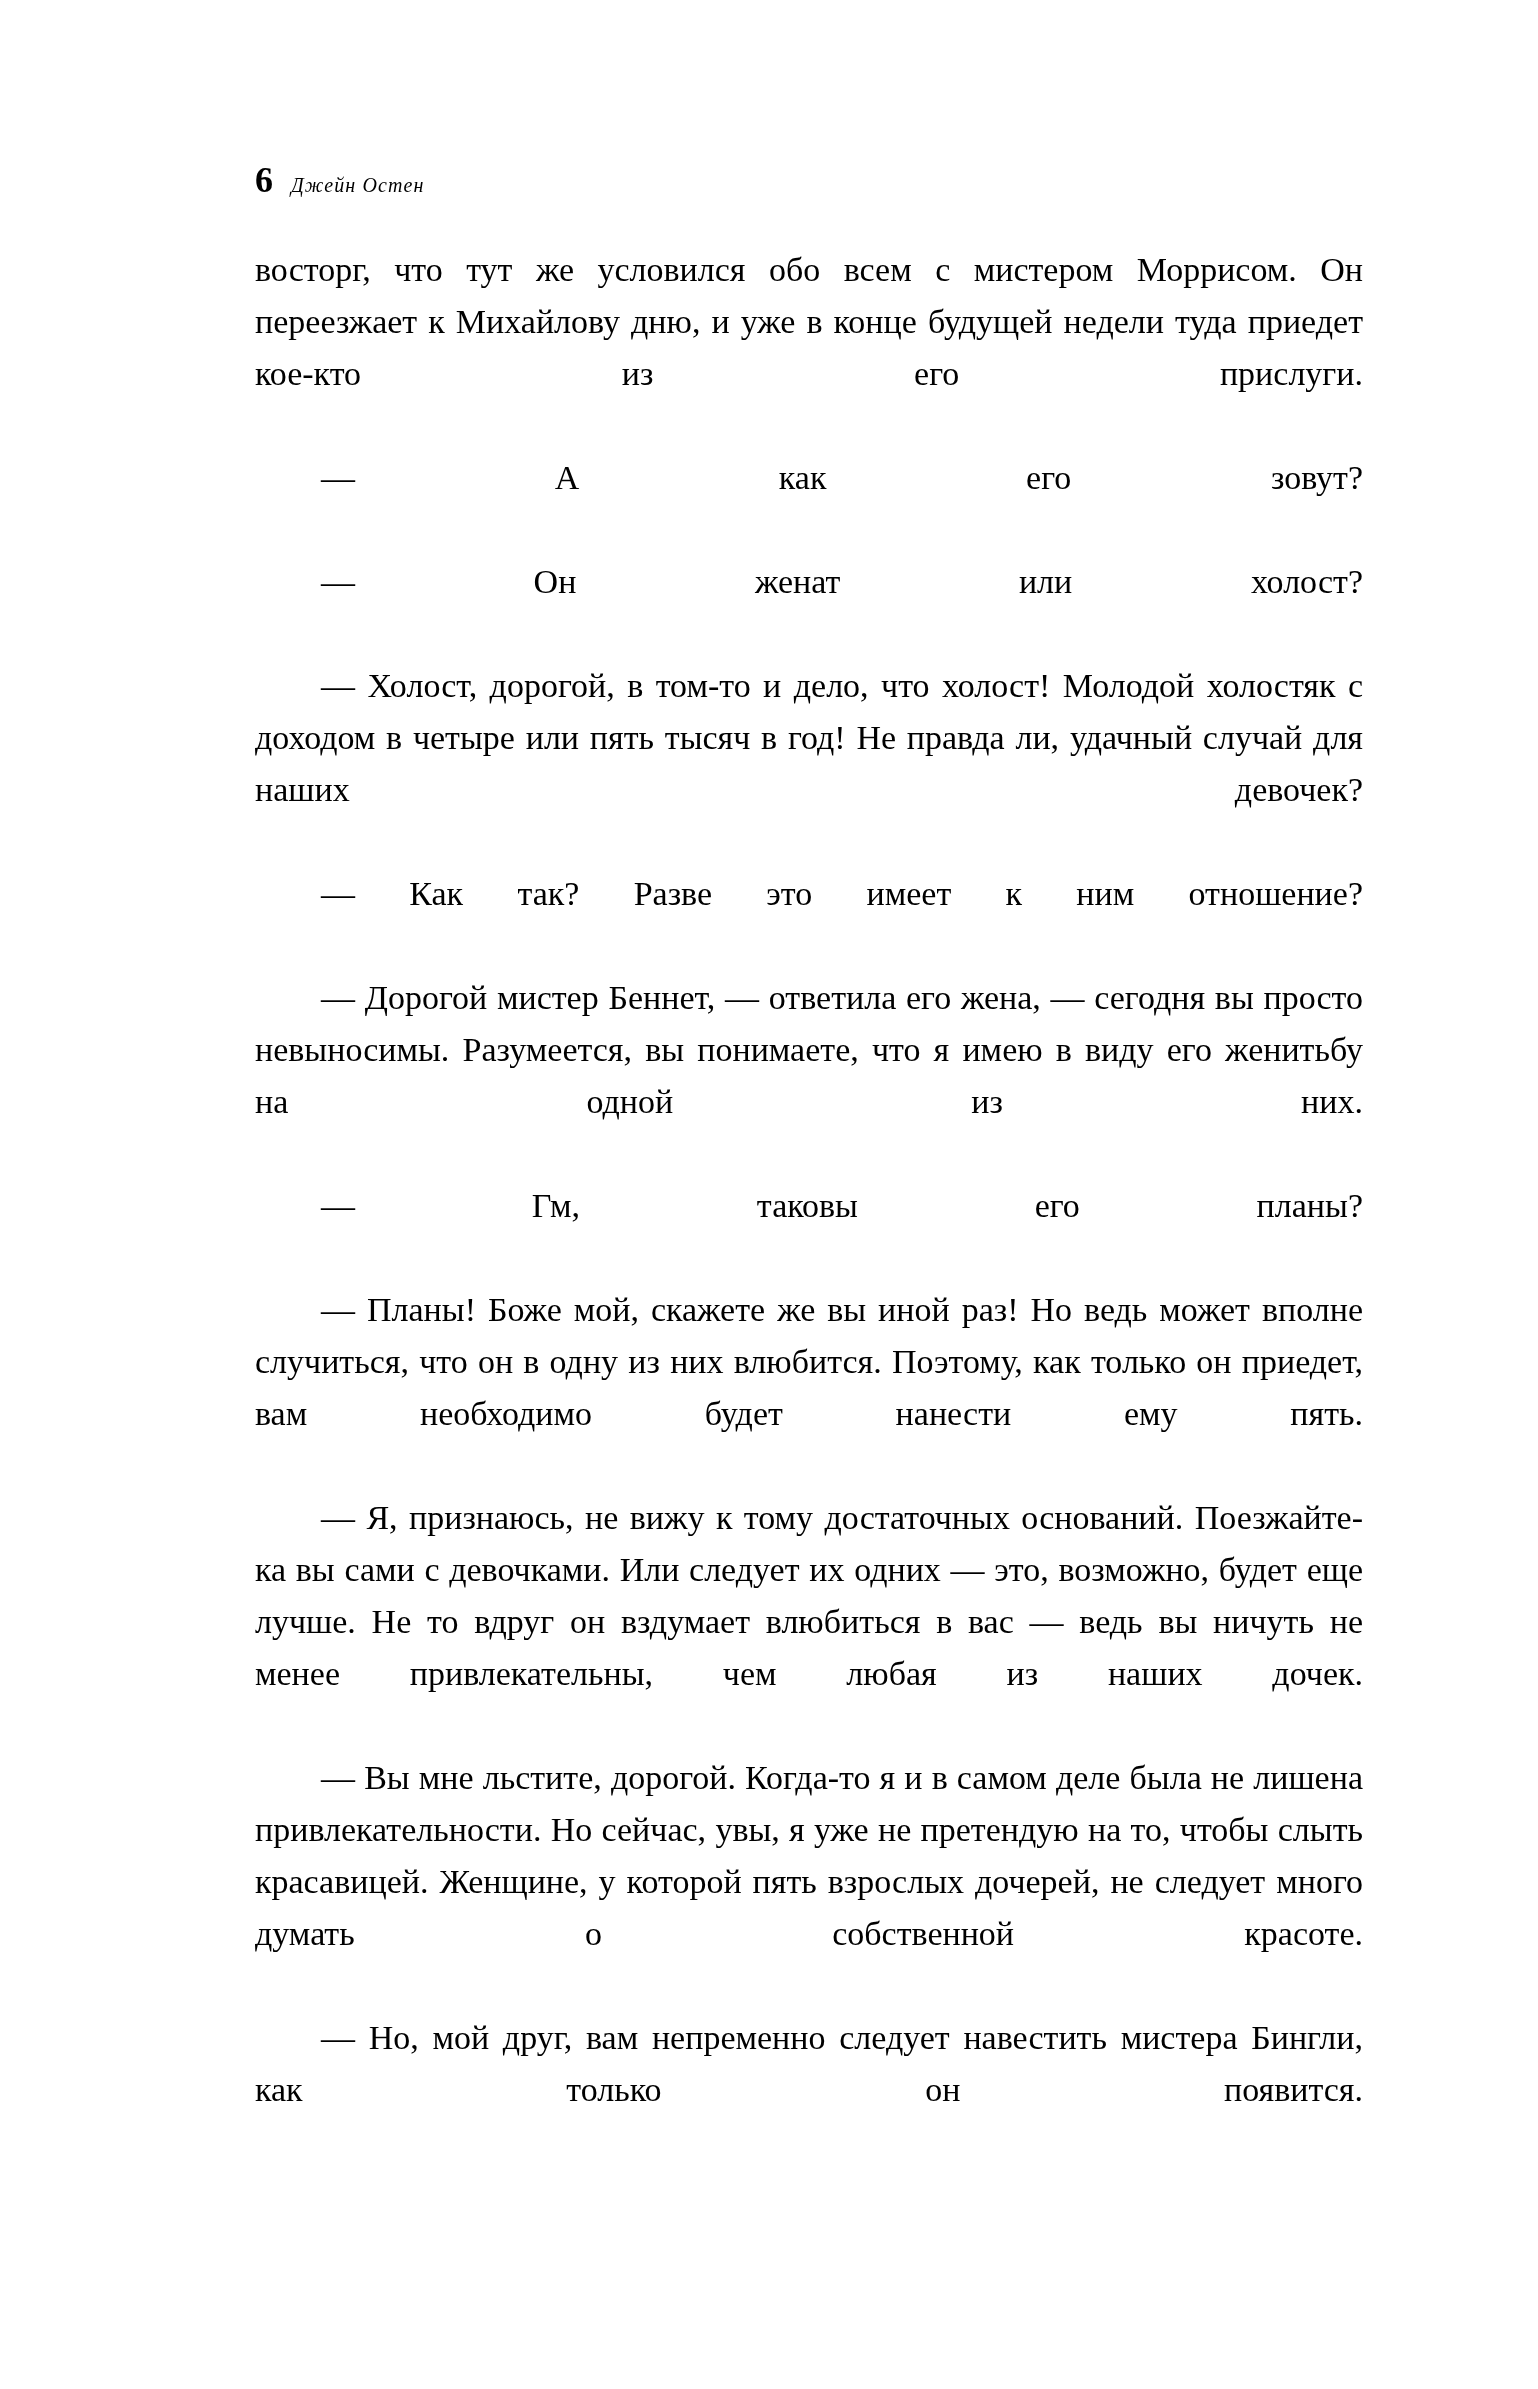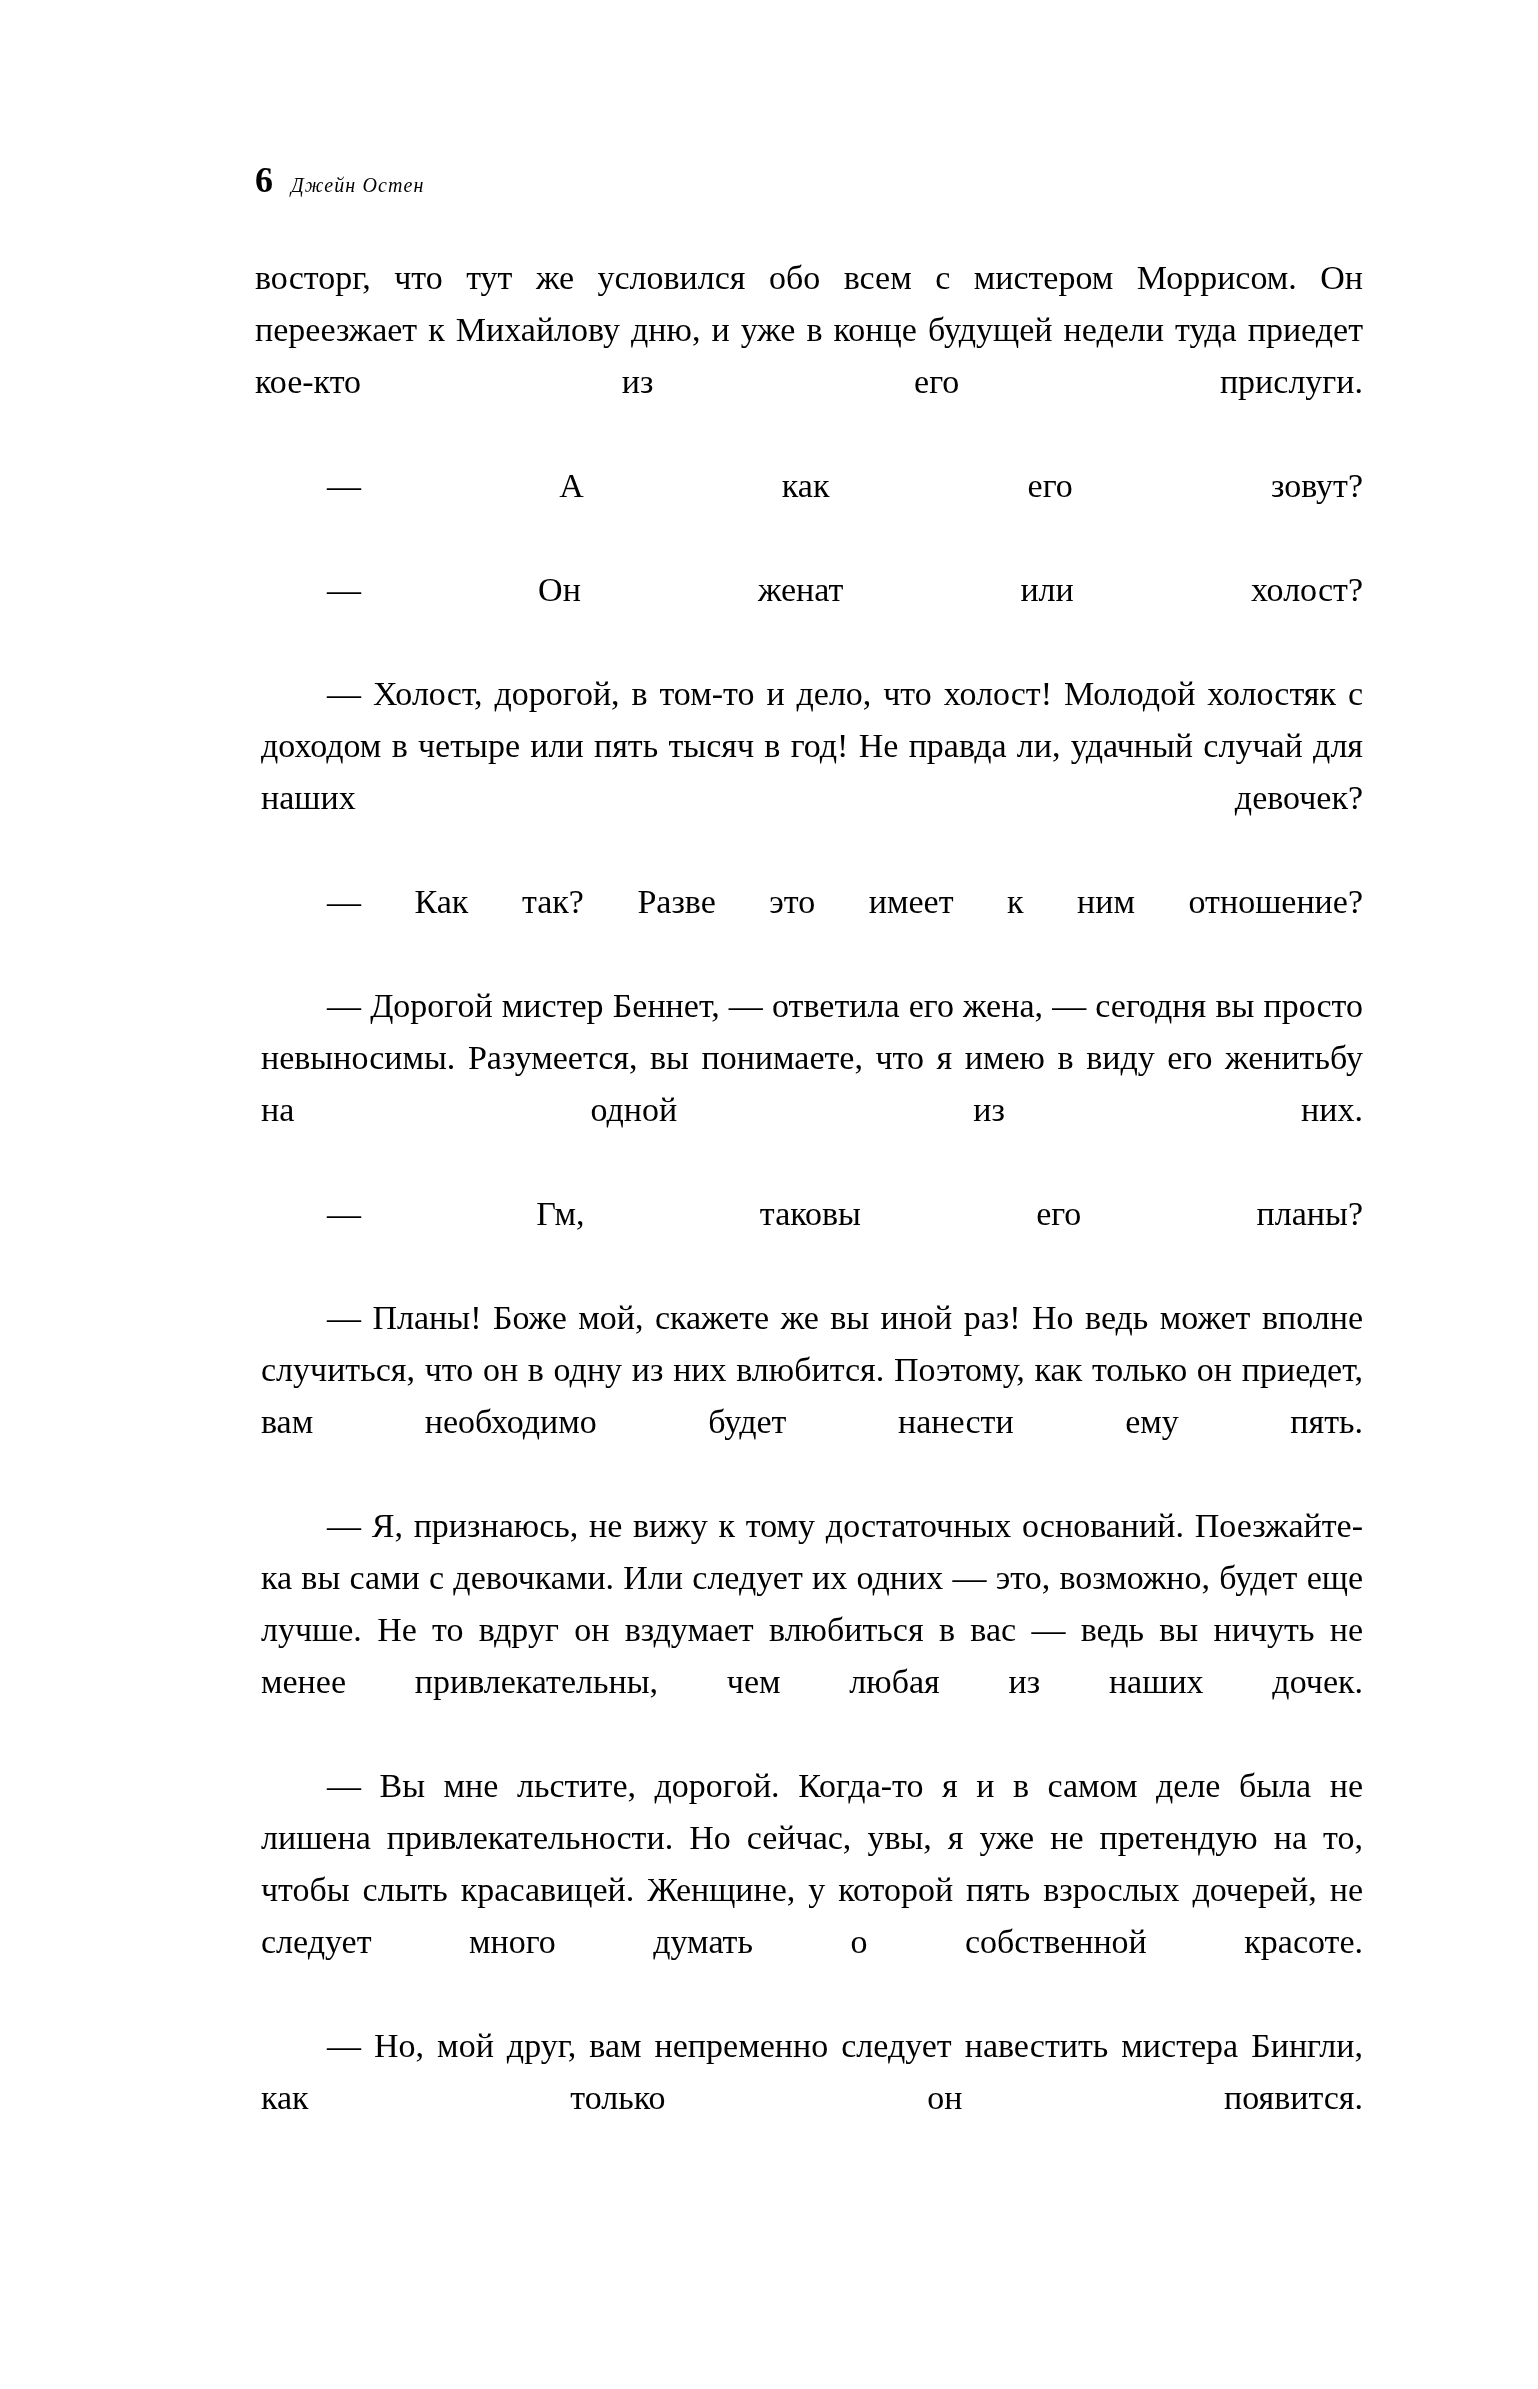--- a/index.html
+++ b/index.html
@@ -69,27 +69,25 @@
     -webkit-hyphens: none;
     hyphens: none;
     word-spacing: 0.5px;
     font-stretch: condensed;
     transform-origin: left top;
   }
 
   
   .para.flush {
     text-indent: 0;
-    margin-top: 8px;
   }
 
   
   .para.indent {
     text-indent: 66px;
-    margin-left: 6px;
   }
 
   
   .para::after {
     content: "";
     display: inline-block;
     width: 100%;
   }
 </style>
 </head>

